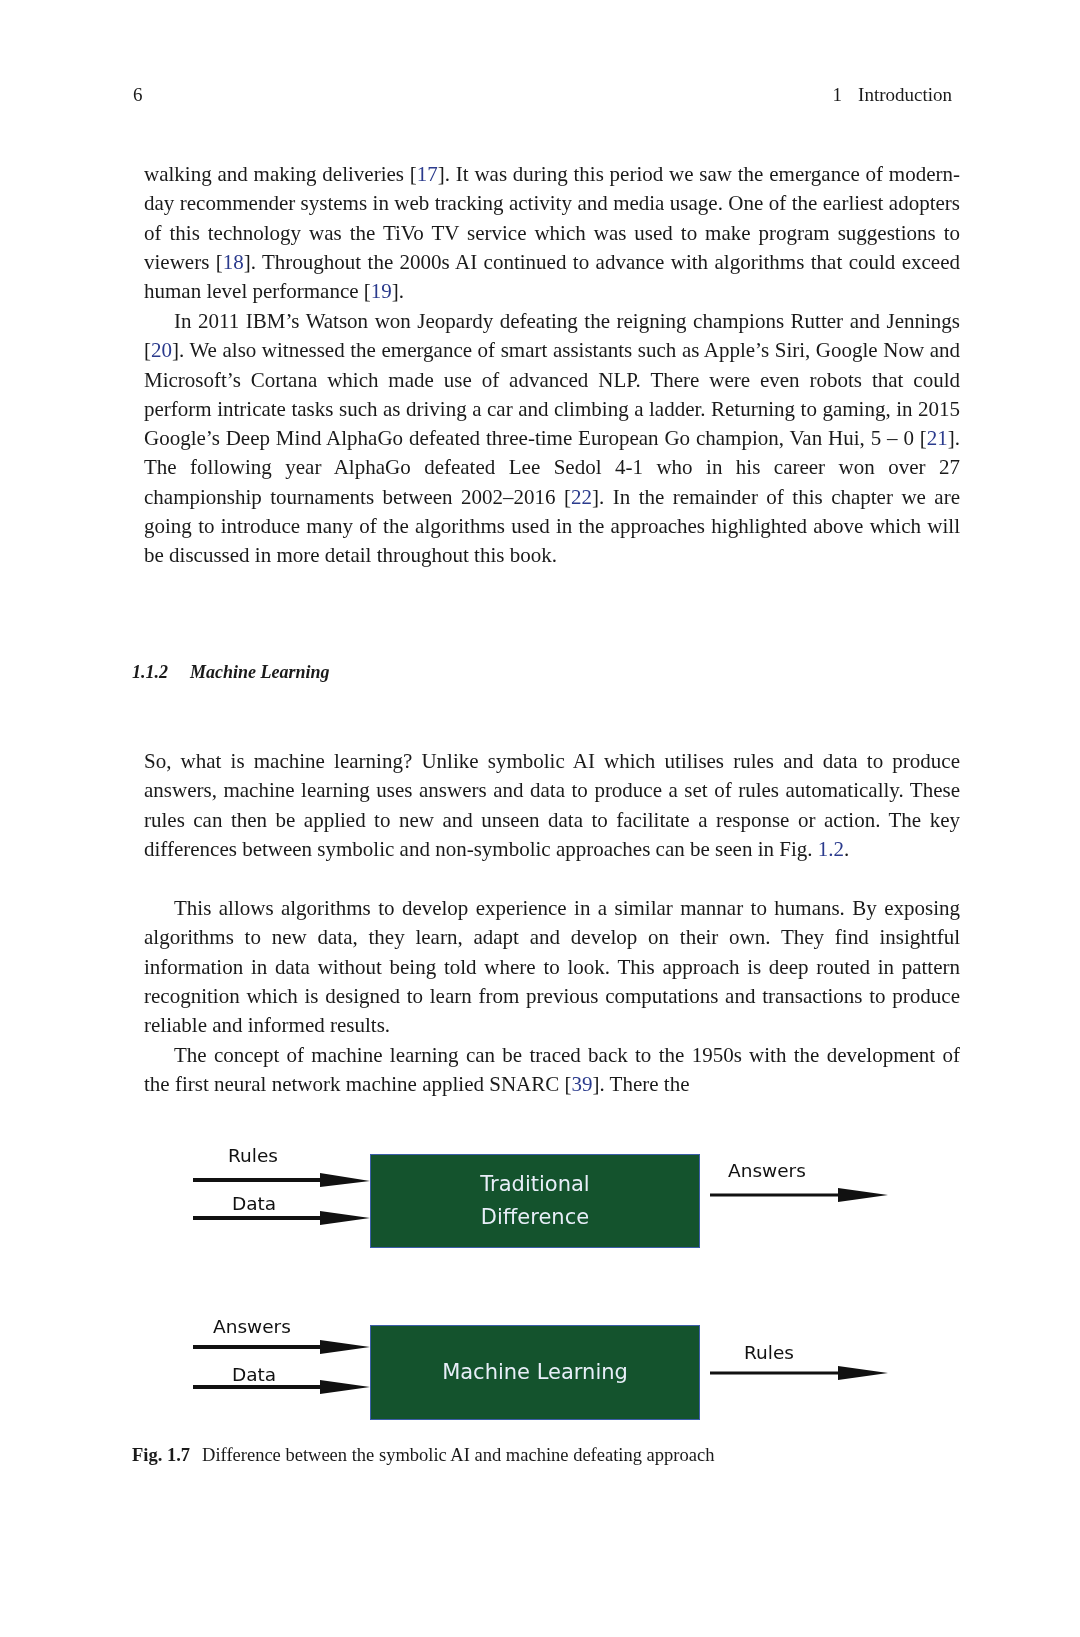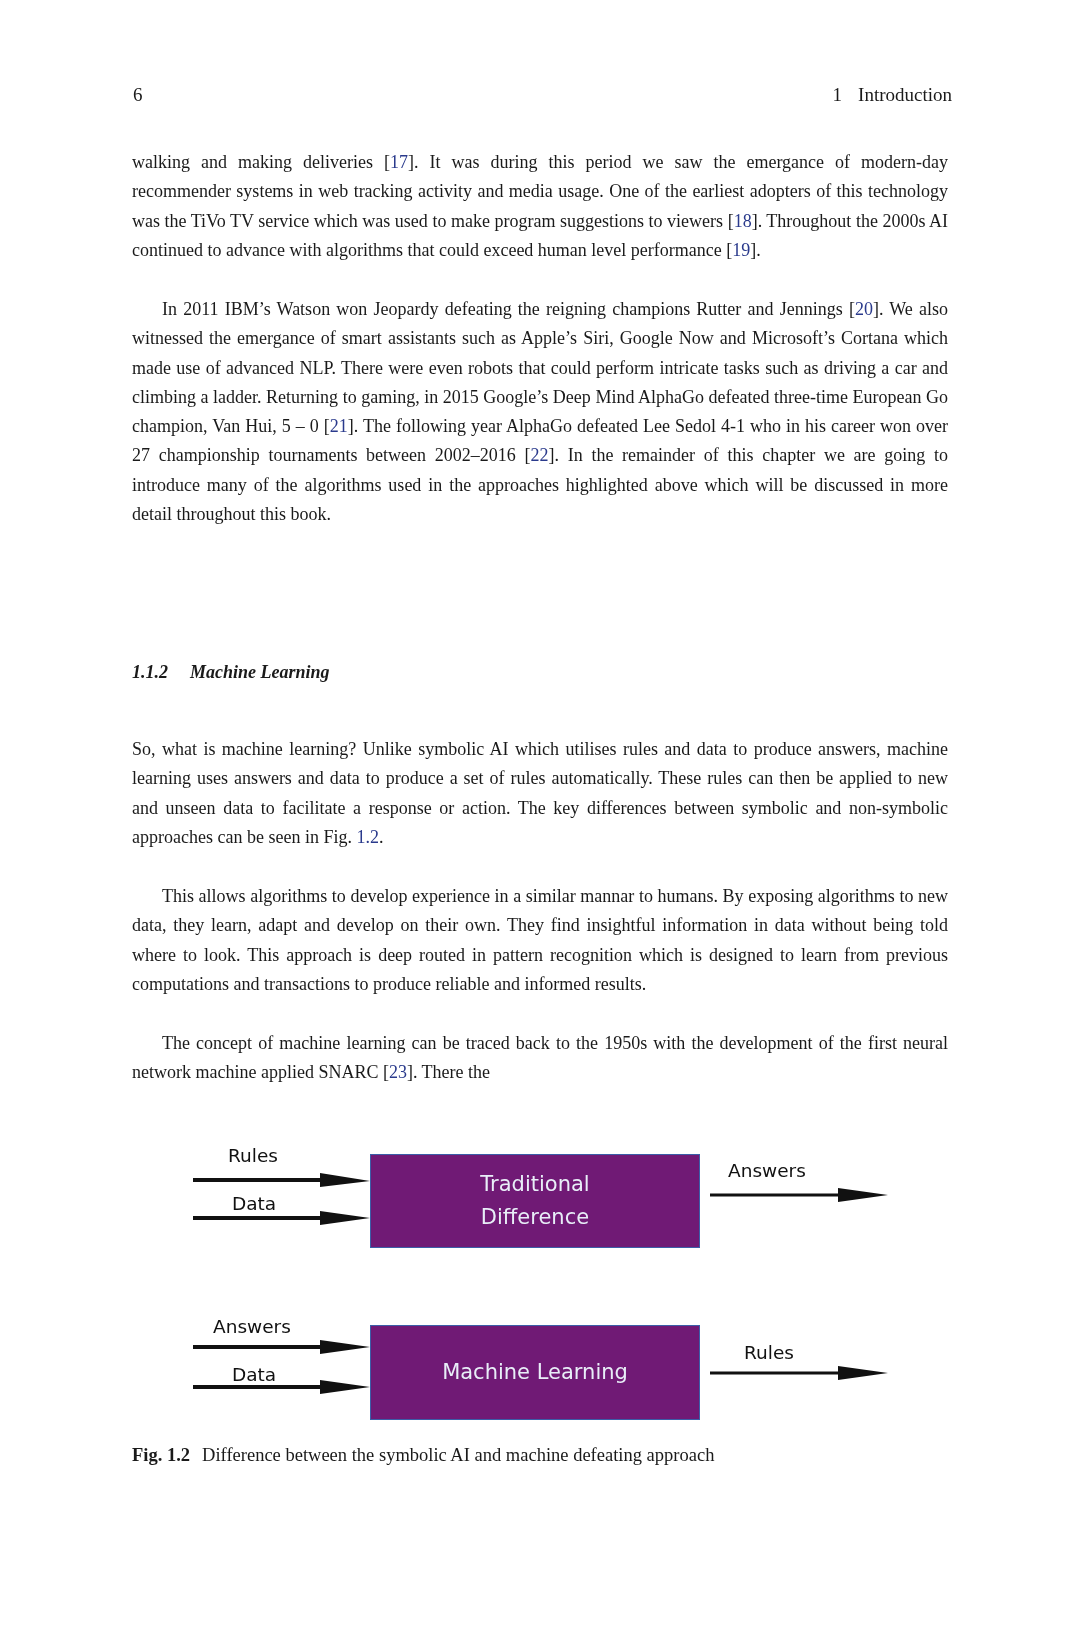--- a/index.html
+++ b/index.html
@@ -2,28 +2,28 @@
 <html><head>
 <meta charset="utf-8">
 <style>
   html, body { margin:0; padding:0; }
   body { width:1080px; height:1637px; background:#ffffff; position:relative; overflow:hidden;
          font-family:"Liberation Serif", "DejaVu Serif", serif; color:#1a1a1a; }
   .hdr { position:absolute; top:84px; font-size:19px; }
   .hdr-left { left:133px; }
   .hdr-right { right:128px; }
   .hdr-right .num { margin-right:16px; }
-  .para { position:absolute; left:132px; width:816px; font-size:18px; line-height:29.3px;
-          text-align:justify; text-align-last:left; margin:0; }
+  .para { position:absolute; left:132px; width:816px; font-size:21px; line-height:29.3px;
+          text-align:justify; text-align-last:left; margin:12px; }
   .indent { text-indent:30px; }
   .ref { color:#2a3a8c; }
   .section { position:absolute; left:132px; top:662px; font-size:18px; font-style:italic; font-weight:bold; }
   .section .snum { margin-right:22px; }
   .diagram { position:absolute; left:0; top:0; width:1080px; height:1637px; pointer-events:none; }
-  .box { position:absolute; background:#701a75; color:#e8eef8; font-family:"DejaVu Sans", sans-serif;
+  .box { position:absolute; background:#14532d; color:#e8eef8; font-family:"DejaVu Sans", sans-serif;
          font-size:21px; display:flex; align-items:center; justify-content:center; text-align:center; line-height:33px;
          border:1px solid #3c5ea8; }
   .lbl { position:absolute; font-family:"DejaVu Sans", sans-serif; font-size:18.5px; color:#111; }
   .caption { position:absolute; left:132px; top:1445px; font-size:18.5px; }
   .caption .fig { font-weight:bold; margin-right:12px; }
 </style>
 </head>
 <body>
 
 <div class="hdr hdr-left">6</div>
@@ -33,21 +33,21 @@
 
 <p class="para" style="top:148px;"><span>walking and making deliveries [</span><span class="ref">17</span><span>]. It was during this period we saw the emergance of modern-day recommender systems in web tracking activity and media usage. One of the earliest adopters of this technology was the TiVo TV service which was used to make program suggestions to viewers [</span><span class="ref">18</span><span>]. Throughout the 2000s AI continued to advance with algorithms that could exceed human level performance [</span><span class="ref">19</span><span>].</span></p>
 <p class="para indent" style="top:295px;"><span>In 2011 IBM’s Watson won Jeopardy defeating the reigning champions Rutter and Jennings [</span><span class="ref">20</span><span>]. We also witnessed the emergance of smart assistants such as Apple’s Siri, Google Now and Microsoft’s Cortana which made use of advanced NLP. There were even robots that could perform intricate tasks such as driving a car and climbing a ladder. Returning to gaming, in 2015 Google’s Deep Mind AlphaGo defeated three-time European Go champion, Van Hui, 5 – 0 [</span><span class="ref">21</span><span>]. The following year AlphaGo defeated Lee Sedol 4-1 who in his career won over 27 championship tournaments between 2002–2016 [</span><span class="ref">22</span><span>]. In the remainder of this chapter we are going to introduce many of the algorithms used in the approaches highlighted above which will be discussed in more detail throughout this book.</span></p>
 
 <div class="section">
   <span class="snum">1.1.2</span><span>Machine Learning</span>
 </div>
 
 <p class="para" style="top:735px;"><span>So, what is machine learning? Unlike symbolic AI which utilises rules and data to produce answers, machine learning uses answers and data to produce a set of rules automatically. These rules can then be applied to new and unseen data to facilitate a response or action. The key differences between symbolic and non-symbolic approaches can be seen in Fig. </span><span class="ref">1.2</span><span>.</span></p>
 <p class="para indent" style="top:882px;"><span>This allows algorithms to develop experience in a similar mannar to humans. By exposing algorithms to new data, they learn, adapt and develop on their own. They find insightful information in data without being told where to look. This approach is deep routed in pattern recognition which is designed to learn from previous computations and transactions to produce reliable and informed results.</span></p>
-<p class="para indent" style="top:1029px;"><span>The concept of machine learning can be traced back to the 1950s with the development of the first neural network machine applied SNARC [</span><span class="ref">23</span><span>]. There the</span></p>
+<p class="para indent" style="top:1029px;"><span>The concept of machine learning can be traced back to the 1950s with the development of the first neural network machine applied SNARC [</span><span class="ref">39</span><span>]. There the</span></p>
 
 <div>
   <svg class="diagram" viewBox="0 0 1080 1637">
     <defs>
       <marker id="ah" viewBox="0 0 10 10" refX="10" refY="5" markerWidth="12" markerHeight="5" orient="auto" markerUnits="userSpaceOnUse">
         <path d="M0,0 L10,5 L0,10 z" fill="#111"></path>
       </marker>
     </defs>
 
     <g>
@@ -91,14 +91,14 @@
 
   <span class="lbl" style="left:213px; top:1316px;">Answers</span>
   <span class="lbl" style="left:232px; top:1364px;">Data</span>
   <div class="box" style="left:370px; top:1325px; width:328px; height:93px;">
     <span>Machine Learning</span>
   </div>
   <span class="lbl" style="left:744px; top:1342px;">Rules</span>
 </div>
 
 <div class="caption">
-  <span class="fig">Fig. 1.2</span><span>Difference between the symbolic AI and machine defeating approach</span>
+  <span class="fig">Fig. 1.7</span><span>Difference between the symbolic AI and machine defeating approach</span>
 </div>
 
 </body></html>

